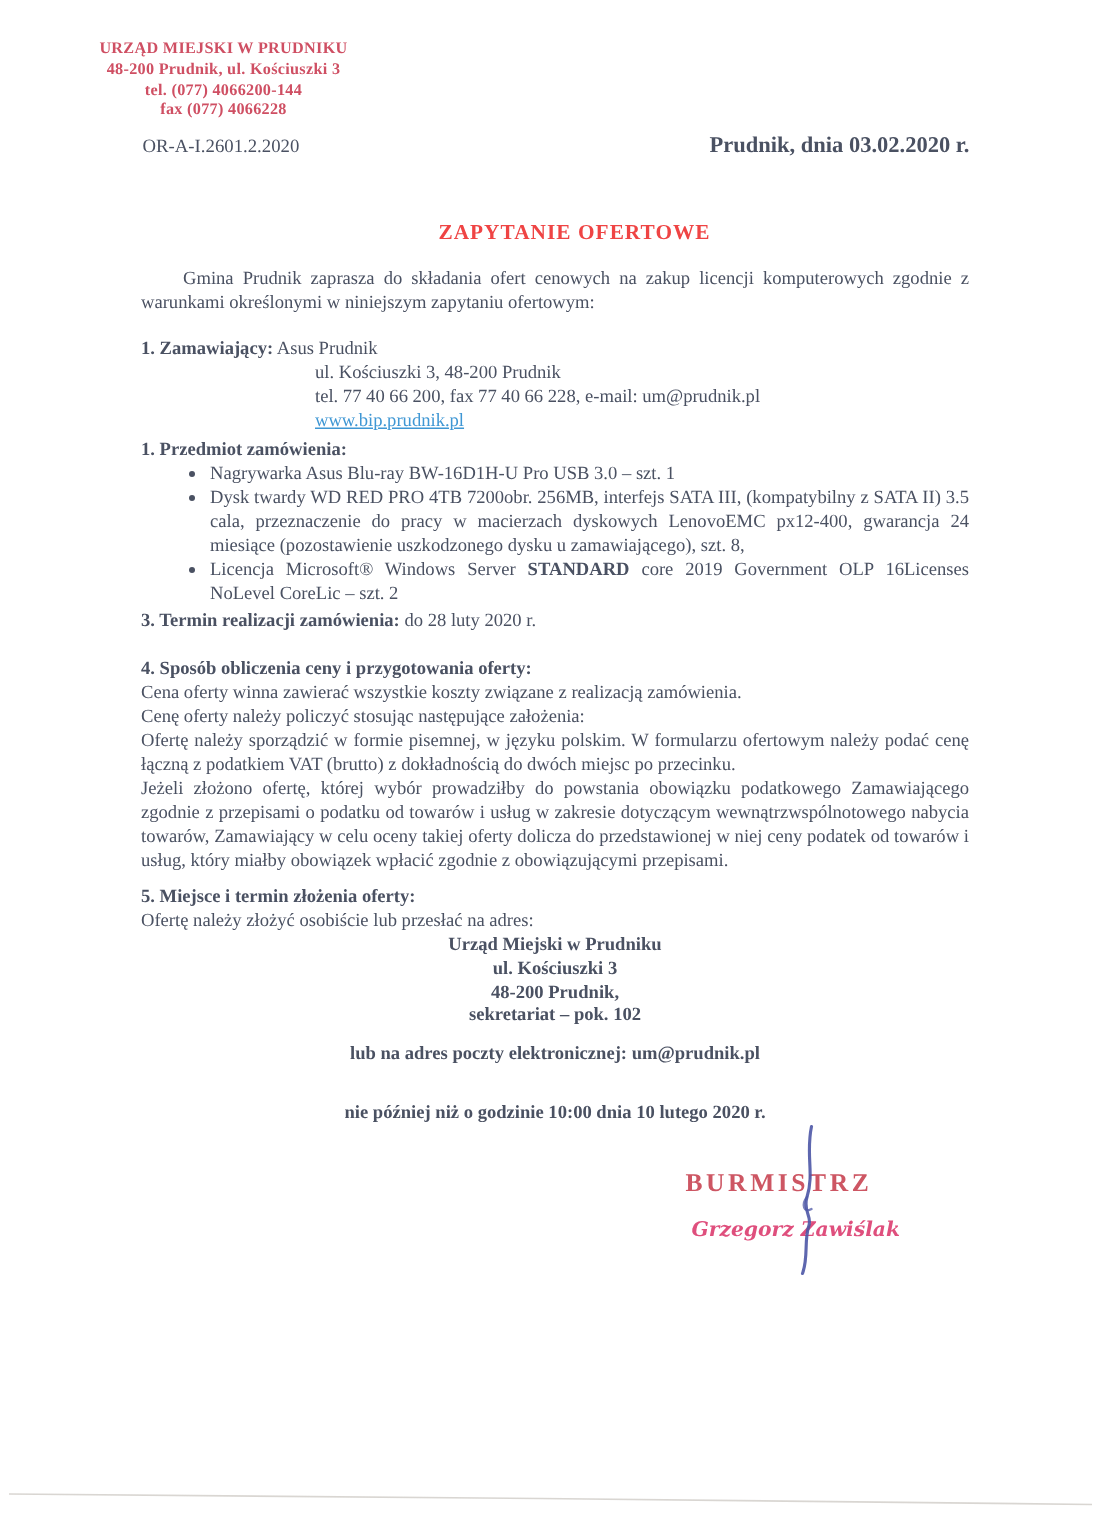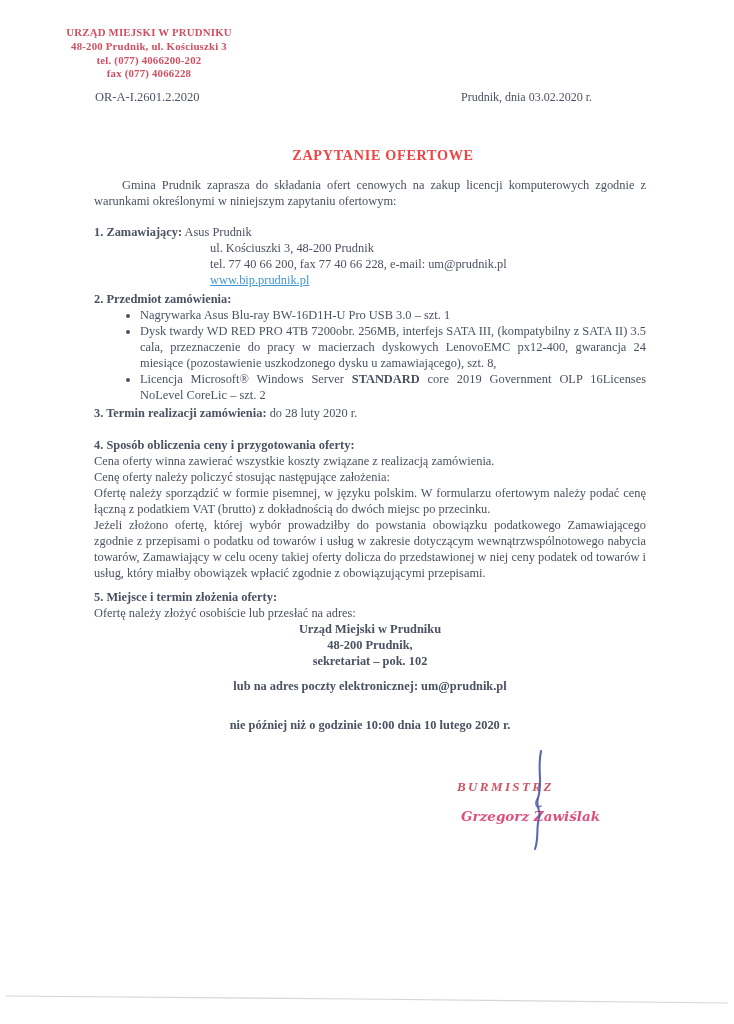--- a/index.html
+++ b/index.html
@@ -20,21 +20,21 @@
 
   .letterhead{
     top:26px;left:64px;width:170px;
     text-align:center;
     color:var(--stamp-red,#cf4f63);
     font-weight:700;
     font-size:10.8px;line-height:13.8px;
     letter-spacing:.2px;
   }
   .ref{top:89px;left:95px;font-size:12.5px;}
-  .dateline{top:89px;left:461px;font-size:12px;}
+  .dateline{top:89px;left:473px;font-size:15px;font-weight:bold;}
   .title{
     top:131px;left:0;width:734px;margin:16px;
     text-align:center;
     font-size:14.2px;font-weight:700;letter-spacing:.7px;
     color:#ef4444;
   }
   .intro{top:177px;text-align:justify;text-indent:28px;margin:0;}
 
   .sec{margin:0;}
   .sec1{top:224px;}
@@ -54,61 +54,60 @@
   .sec4 p{margin:0;text-align:justify;}
 
   .sec5{top:589px;}
   .center-line{text-align:center;font-weight:700;}
   .addr-block{margin-top:1px;line-height:15.8px;}
   .email-line{margin-top:9px;}
   .deadline-line{margin-top:23px;}
 
   .sig{top:779px;left:457px;width:160px;}
   .sig-role{
-    font-size:13px;font-weight:700;letter-spacing:2.4px;
+    font-size:17px;font-weight:700;letter-spacing:2.4px;
     color:var(--role-rose,#cd5663);
-    font-style:italic;
   }
   .sig-name{
     margin-top:13px;margin-left:4px;
     font-size:13.5px;font-weight:700;font-style:italic;
     color:var(--name-pink,#df4f7d);
     font-family:"DejaVu Serif","Liberation Serif",serif;
   }
   .sig-ink{position:absolute;left:66px;top:-31px;pointer-events:none;}
   .scan-line{left:0;top:990px;width:734px;height:18px;}
 </style>
 </head>
 <body>
 
 <div class="page">
 
   <div class="abs letterhead">
     <div>URZĄD MIEJSKI W PRUDNIKU</div>
     <div>48-200 Prudnik, ul. Kościuszki 3</div>
-    <div>tel. (077) 4066200-202</div>
+    <div>tel. (077) 4066200-144</div>
     <div>fax (077) 4066228</div>
   </div>
 
   <div class="abs ref body-text">OR-A-I.2601.2.2020</div>
   <div class="abs dateline body-text">Prudnik, dnia 03.02.2020 r.</div>
 
   <h1 class="abs title">ZAPYTANIE OFERTOWE</h1>
 
   <p class="abs intro block body-text">Gmina Prudnik zaprasza do składania ofert cenowych na zakup licencji komputerowych zgodnie z warunkami określonymi w niniejszym zapytaniu ofertowym:</p>
 
   <div class="abs sec sec1 block body-text">
     <div><span class="b">1. Zamawiający:</span> <span>Asus Prudnik</span></div>
     <div class="ind">ul. Kościuszki 3, 48-200  Prudnik</div>
     <div class="ind">tel. 77 40 66 200,   fax  77 40 66 228, e-mail: um@prudnik.pl</div>
     <div class="ind"><span class="link">www.bip.prudnik.pl</span></div>
   </div>
 
   <div class="abs sec sec2 block body-text">
-    <div class="b">2. Przedmiot zamówienia:</div>
+    <div class="b">1. Przedmiot zamówienia:</div>
     <ul class="bullets">
       <li>Nagrywarka Asus Blu-ray BW-16D1H-U Pro USB 3.0 – szt. 1</li>
       <li>Dysk twardy WD RED PRO 4TB 7200obr. 256MB, interfejs SATA III, (kompatybilny z SATA II) 3.5 cala, przeznaczenie do pracy w macierzach dyskowych LenovoEMC px12-400, gwarancja 24 miesiące (pozostawienie uszkodzonego dysku u zamawiającego), szt. 8,</li>
       <li><span>Licencja Microsoft® Windows Server </span><span class="b">STANDARD</span><span> core 2019 Government OLP 16Licenses NoLevel CoreLic – szt. 2</span></li>
     </ul>
   </div>
 
   <div class="abs sec sec3 block body-text">
     <span class="b">3. Termin realizacji zamówienia:</span><span> do 28 luty 2020 r.</span>
   </div>
@@ -119,20 +118,21 @@
     <p>Cenę oferty należy policzyć stosując następujące założenia:</p>
     <p>Ofertę należy sporządzić w formie pisemnej, w języku polskim. W formularzu ofertowym należy podać cenę łączną z podatkiem VAT (brutto) z dokładnością do dwóch miejsc po przecinku.</p>
     <p>Jeżeli złożono ofertę, której wybór prowadziłby do powstania obowiązku podatkowego Zamawiającego zgodnie z przepisami o podatku od towarów i usług w zakresie dotyczącym wewnątrzwspólnotowego nabycia towarów, Zamawiający w celu oceny takiej oferty dolicza do przedstawionej w niej ceny podatek od towarów i usług, który miałby obowiązek wpłacić zgodnie z obowiązującymi przepisami.</p>
   </div>
 
   <div class="abs sec sec5 block body-text">
     <div class="b">5. Miejsce i termin złożenia oferty:</div>
     <div>Ofertę należy złożyć osobiście lub przesłać na adres:</div>
     <div class="addr-block">
       <div class="center-line">Urząd Miejski w Prudniku</div>
+      <div class="center-line">ul. Kościuszki 3</div>
       <div class="center-line">48-200 Prudnik,</div>
       <div class="center-line">sekretariat – pok. 102</div>
     </div>
     <div class="center-line email-line">lub na adres poczty elektronicznej: um@prudnik.pl</div>
     <div class="center-line deadline-line">nie później niż o godzinie 10:00  dnia 10 lutego 2020 r.</div>
   </div>
 
   <div class="abs sig">
     <div class="sig-role">BURMISTRZ</div>
     <div class="sig-name">Grzegorz Zawiślak</div>

